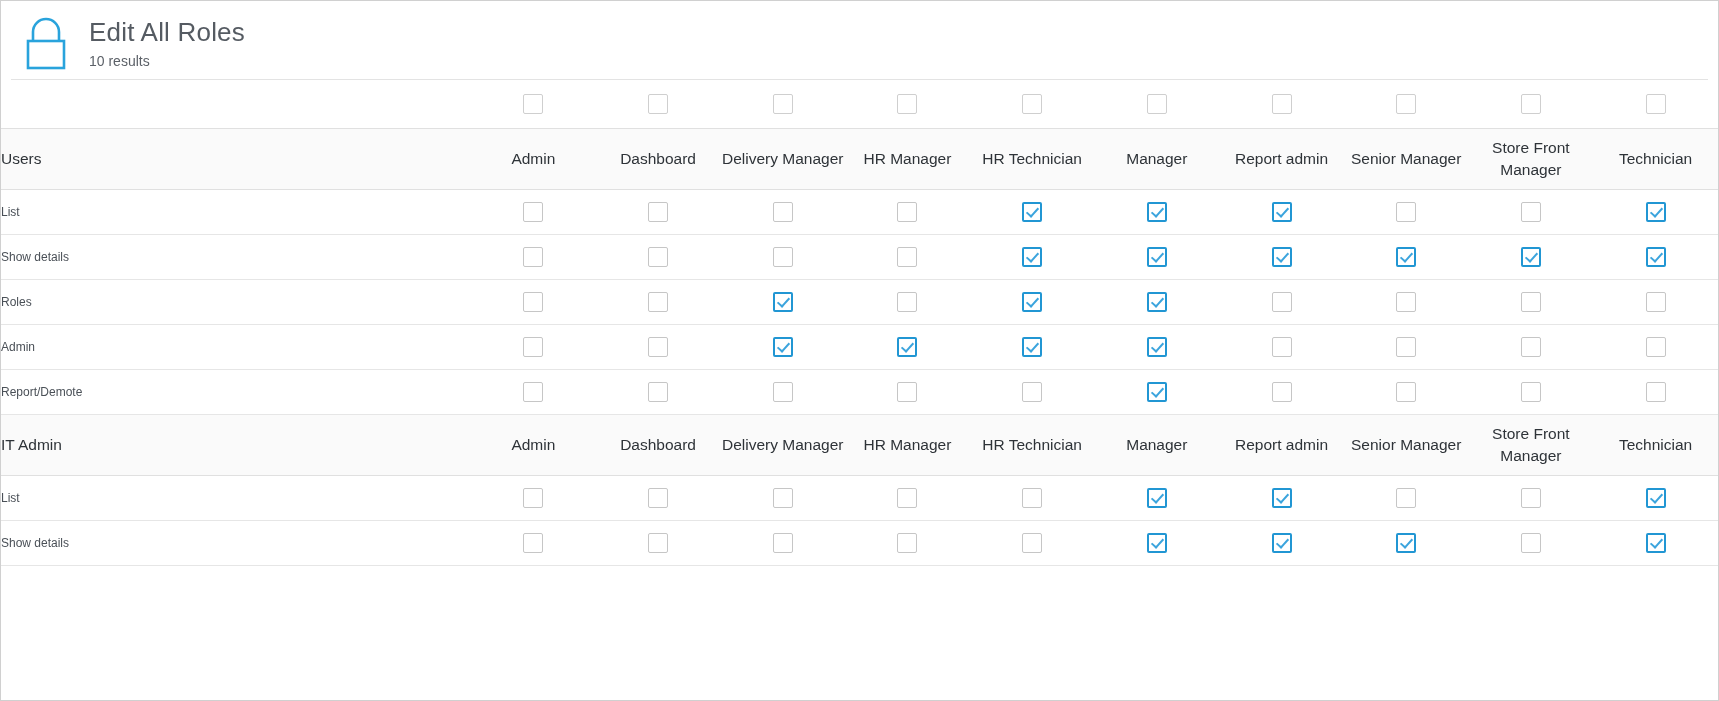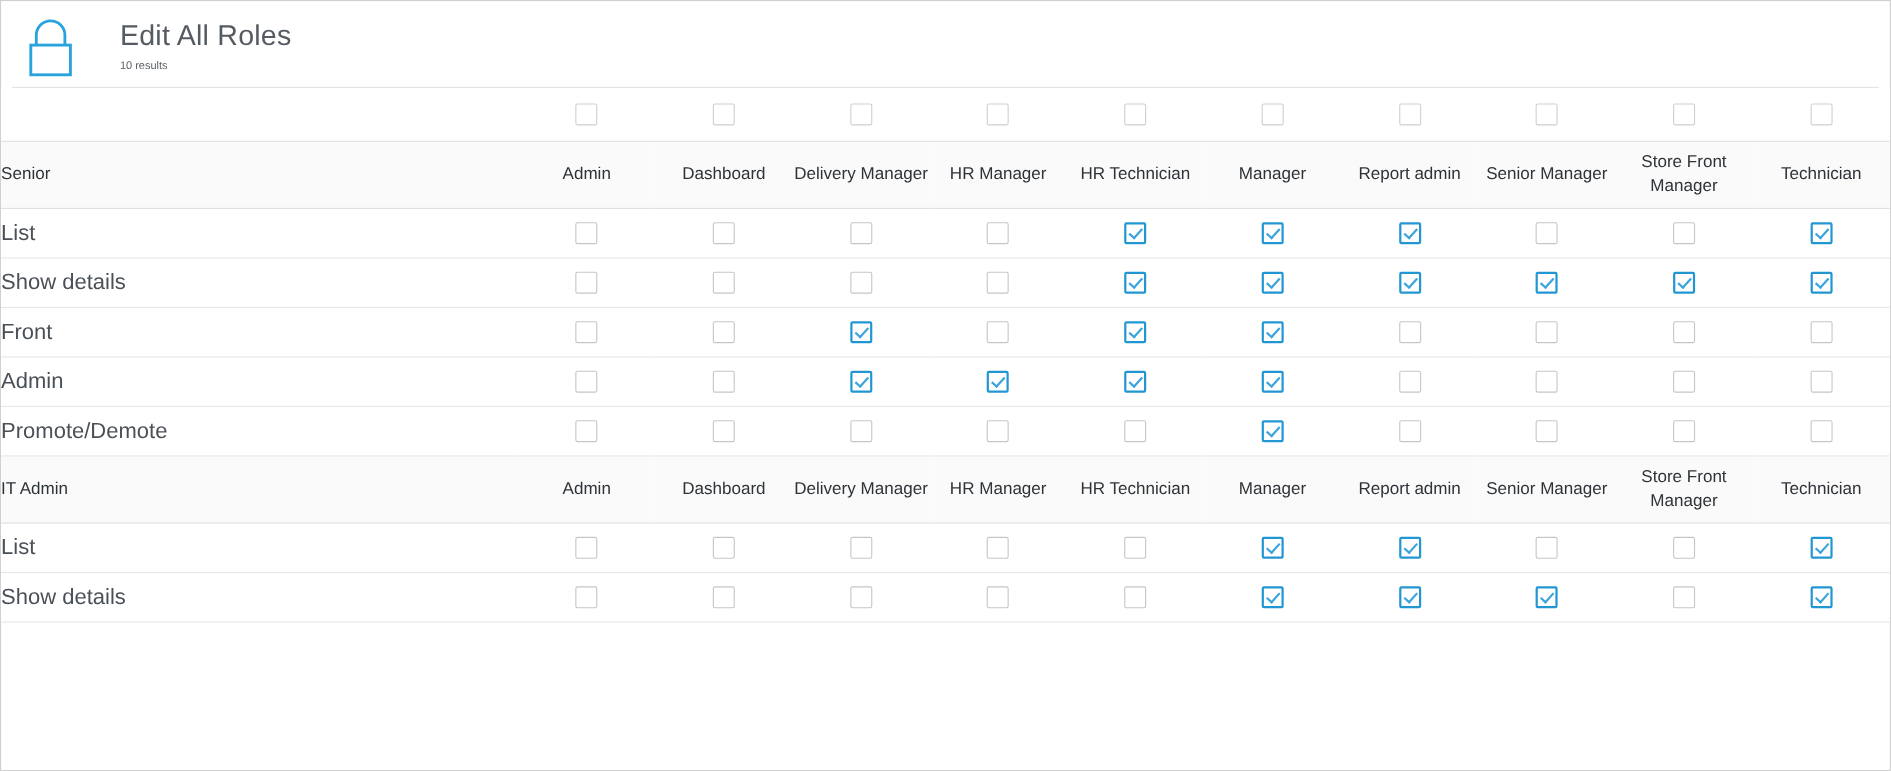--- a/index.html
+++ b/index.html
@@ -23,21 +23,20 @@
     overflow: hidden;
   }
 
   
   .page-header {
     display: flex;
     align-items: flex-start;
     padding: 14px 0 12px 22px;
     height: 78px;
     box-sizing: border-box;
-    gap: 20px;
   }
   .lock-icon {
     width: 46px;
     height: 54px;
     flex: 0 0 auto;
     margin-right: 20px;
     margin-top: 2px;
   }
   .header-text {
     display: flex;
@@ -46,21 +45,21 @@
     padding-top: 1px;
   }
   .page-title {
     font-size: 26px;
     color: #555b62;
     font-weight: 400;
     line-height: 32px;
     letter-spacing: 0.2px;
   }
   .results-count {
-    font-size: 10px;
+    font-size: 14px;
     color: #5c6168;
     line-height: 20px;
     margin-top: 3px;
   }
 
   .header-rule {
     height: 1px;
     background: #e3e3e3;
     margin: 0 10px;
   }
@@ -114,21 +113,21 @@
   
   tr.perm-row td {
     height: 44px;
     border-bottom: 1px solid #e6e6e6;
     vertical-align: middle;
     background: #ffffff;
   }
   td.perm-name {
     text-align: left;
     padding-left: 34px;
-    font-size: 20px;
+    font-size: 12px;
     color: #4a5057;
   }
   td.cell {
     text-align: center;
   }
 
   
   .cb {
     display: inline-block;
     width: 20px;
@@ -201,21 +200,21 @@
           <td><span class="cb header-cb"></span></td>
           <td><span class="cb header-cb"></span></td>
           <td><span class="cb header-cb"></span></td>
           <td><span class="cb header-cb"></span></td>
           <td><span class="cb header-cb"></span></td>
           <td><span class="cb header-cb"></span></td>
           <td><span class="cb header-cb"></span></td>
           <td><span class="cb header-cb"></span></td>
         </tr>
         <tr class="group-row">
-          <td class="group-name">Senior</td>
+          <td class="group-name">Users</td>
           <td class="role-head">Admin</td>
           <td class="role-head">Dashboard</td>
           <td class="role-head">Delivery Manager</td>
           <td class="role-head">HR Manager</td>
           <td class="role-head">HR Technician</td>
           <td class="role-head">Manager</td>
           <td class="role-head">Report admin</td>
           <td class="role-head">Senior Manager</td>
           <td class="role-head">Store Front Manager</td>
           <td class="role-head">Technician</td>
@@ -240,21 +239,21 @@
           <td class="cell"><span class="cb"></span></td>
           <td class="cell"><span class="cb"></span></td>
           <td class="cell"><span class="cb checked"></span></td>
           <td class="cell"><span class="cb checked"></span></td>
           <td class="cell"><span class="cb checked"></span></td>
           <td class="cell"><span class="cb checked"></span></td>
           <td class="cell"><span class="cb checked"></span></td>
           <td class="cell"><span class="cb checked"></span></td>
         </tr>
         <tr class="perm-row">
-          <td class="perm-name">Front</td>
+          <td class="perm-name">Roles</td>
           <td class="cell"><span class="cb"></span></td>
           <td class="cell"><span class="cb"></span></td>
           <td class="cell"><span class="cb checked"></span></td>
           <td class="cell"><span class="cb"></span></td>
           <td class="cell"><span class="cb checked"></span></td>
           <td class="cell"><span class="cb checked"></span></td>
           <td class="cell"><span class="cb"></span></td>
           <td class="cell"><span class="cb"></span></td>
           <td class="cell"><span class="cb"></span></td>
           <td class="cell"><span class="cb"></span></td>
@@ -266,21 +265,21 @@
           <td class="cell"><span class="cb checked"></span></td>
           <td class="cell"><span class="cb checked"></span></td>
           <td class="cell"><span class="cb checked"></span></td>
           <td class="cell"><span class="cb checked"></span></td>
           <td class="cell"><span class="cb"></span></td>
           <td class="cell"><span class="cb"></span></td>
           <td class="cell"><span class="cb"></span></td>
           <td class="cell"><span class="cb"></span></td>
         </tr>
         <tr class="perm-row">
-          <td class="perm-name">Promote/Demote</td>
+          <td class="perm-name">Report/Demote</td>
           <td class="cell"><span class="cb"></span></td>
           <td class="cell"><span class="cb"></span></td>
           <td class="cell"><span class="cb"></span></td>
           <td class="cell"><span class="cb"></span></td>
           <td class="cell"><span class="cb"></span></td>
           <td class="cell"><span class="cb checked"></span></td>
           <td class="cell"><span class="cb"></span></td>
           <td class="cell"><span class="cb"></span></td>
           <td class="cell"><span class="cb"></span></td>
           <td class="cell"><span class="cb"></span></td>

